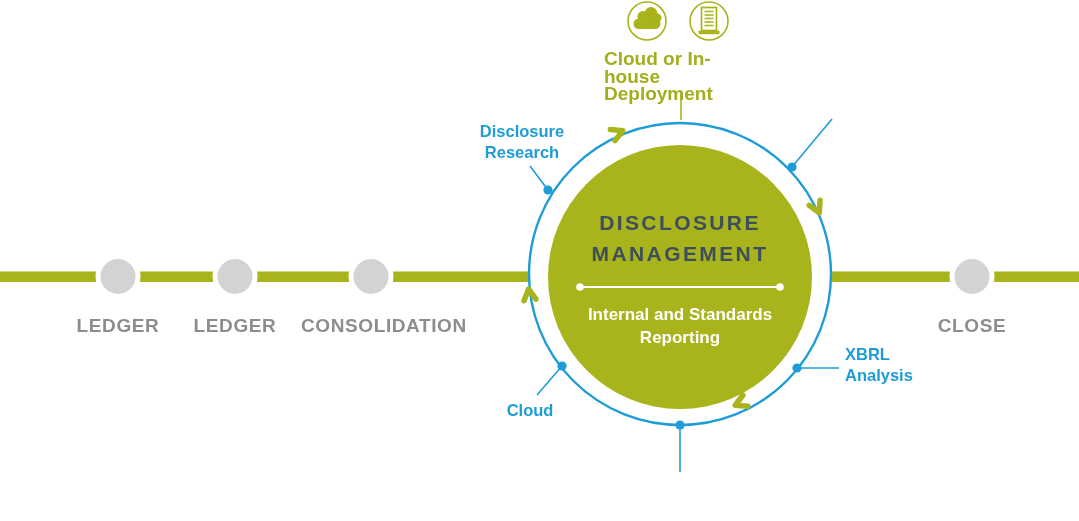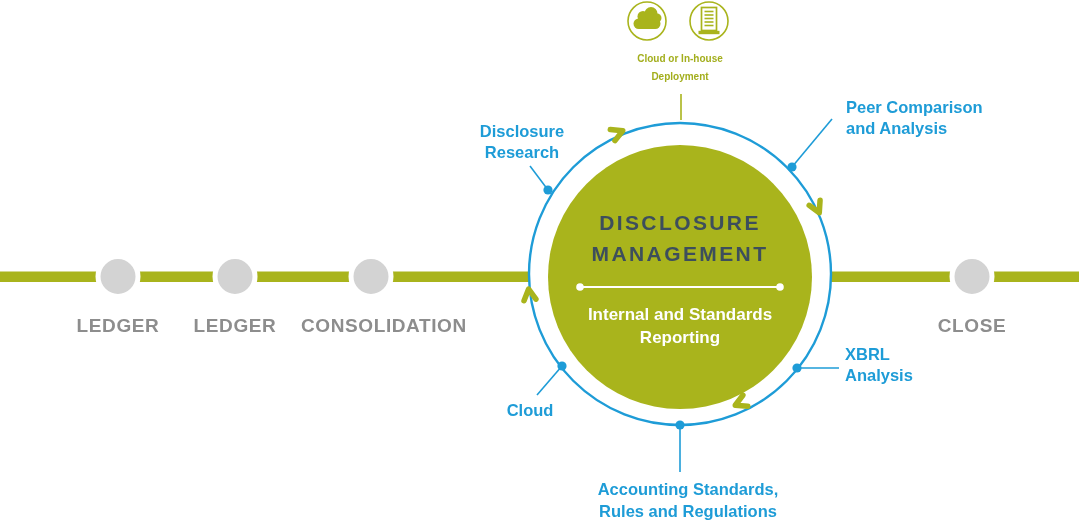--- a/index.html
+++ b/index.html
@@ -9,21 +9,21 @@
     background:#ffffff;
     font-family:"Liberation Sans", sans-serif;
     overflow:hidden;
   }
   .abs{position:absolute;}
   .pre{white-space:pre-line;}
   .label-blue{
     color:#1e9cd7;font-weight:bold;font-size:16.5px;line-height:21px;
   }
   .label-green{
-    color:#a3ae1d;font-weight:bold;font-size:10px;line-height:17.5px;text-align:center;
+    color:#a3ae1d;font-weight:bold;font-size:19px;line-height:17.5px;text-align:left;
   }
   .label-gray{
     color:#8d8d8d;font-weight:bold;font-size:19px;letter-spacing:0.6px;text-align:center;
   }
   .center-title{
     color:#3d4e5c;font-weight:bold;font-size:21px;line-height:31px;
     letter-spacing:2.4px;text-align:center;
   }
   .center-sub{
     color:#ffffff;font-weight:bold;font-size:17px;line-height:23px;text-align:center;
@@ -107,21 +107,17 @@
 
   <div class="abs label-gray" style="left:48px;top:315px;width:140px;">LEDGER</div>
   <div class="abs label-gray" style="left:165px;top:315px;width:140px;">LEDGER</div>
   <div class="abs label-gray" style="left:301px;top:315px;width:140px;">CONSOLIDATION</div>
   <div class="abs label-gray" style="left:902px;top:315px;width:140px;">CLOSE</div>
 
   <div class="abs label-green pre" style="left:604px;top:50px;width:152px;">Cloud or In-house
 Deployment</div>
   <div class="abs label-blue pre" style="left:467px;top:121px;width:110px;text-align:center;">Disclosure
 Research</div>
-  <div class="abs label-blue pre" style="left:846px;top:97px;width:170px;">Peer Comparison
-and Analysis</div>
   <div class="abs label-blue pre" style="left:845px;top:344px;width:120px;">XBRL
 Analysis</div>
   <div class="abs label-blue" style="left:490px;top:400px;width:80px;text-align:center;">Cloud</div>
-  <div class="abs label-blue pre" style="left:583px;top:478px;width:210px;text-align:center;line-height:22px;">Accounting Standards,
-Rules and Regulations</div>
 
 </div>
 
 </body></html>

